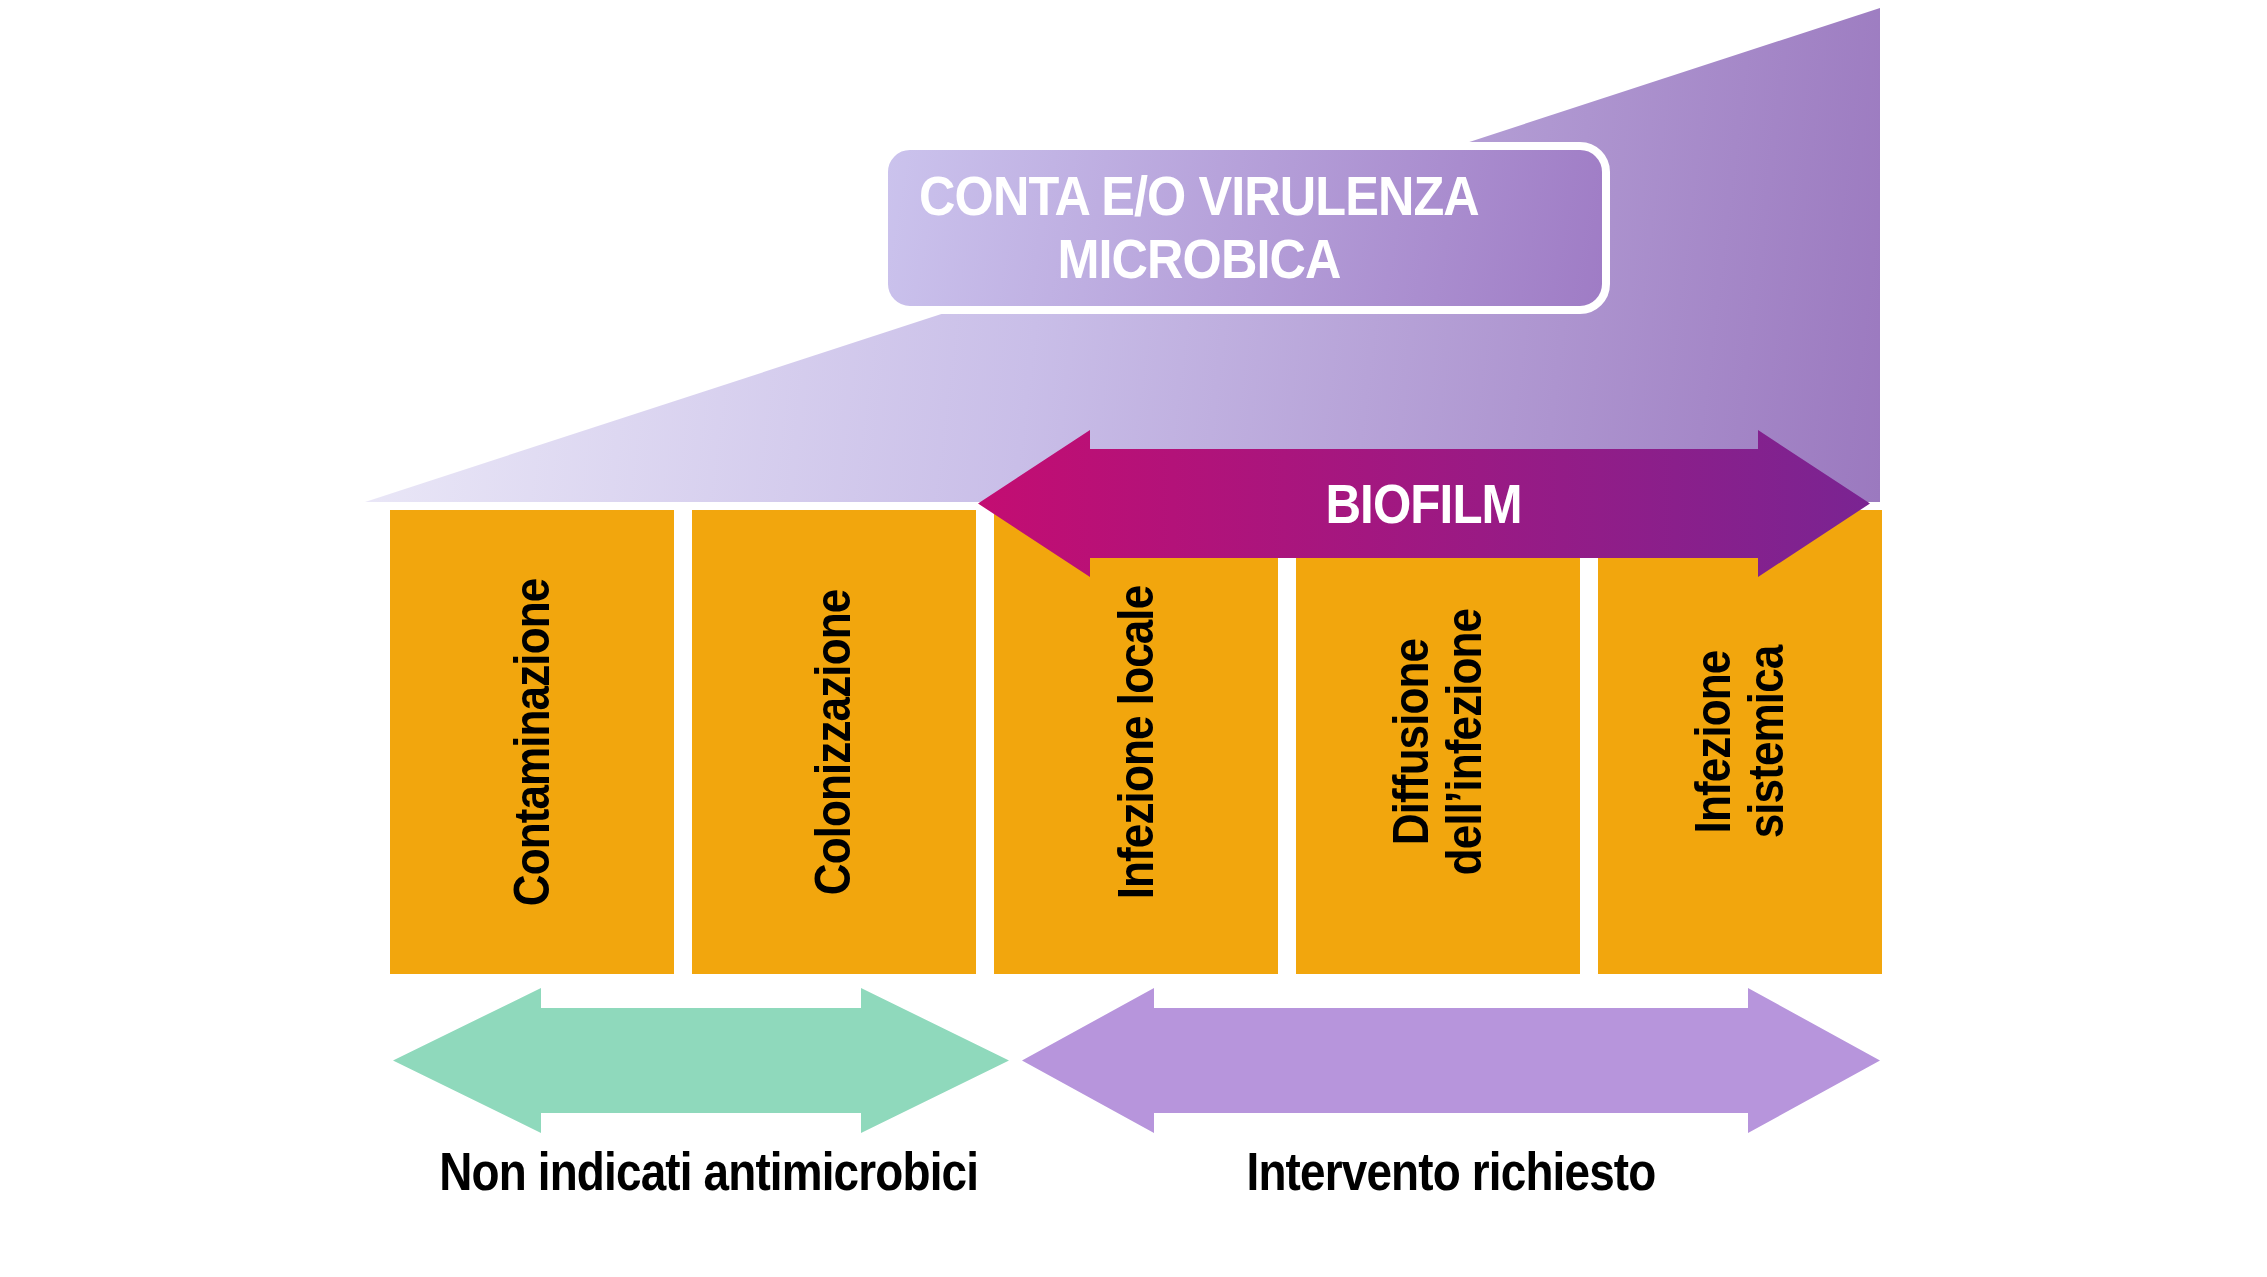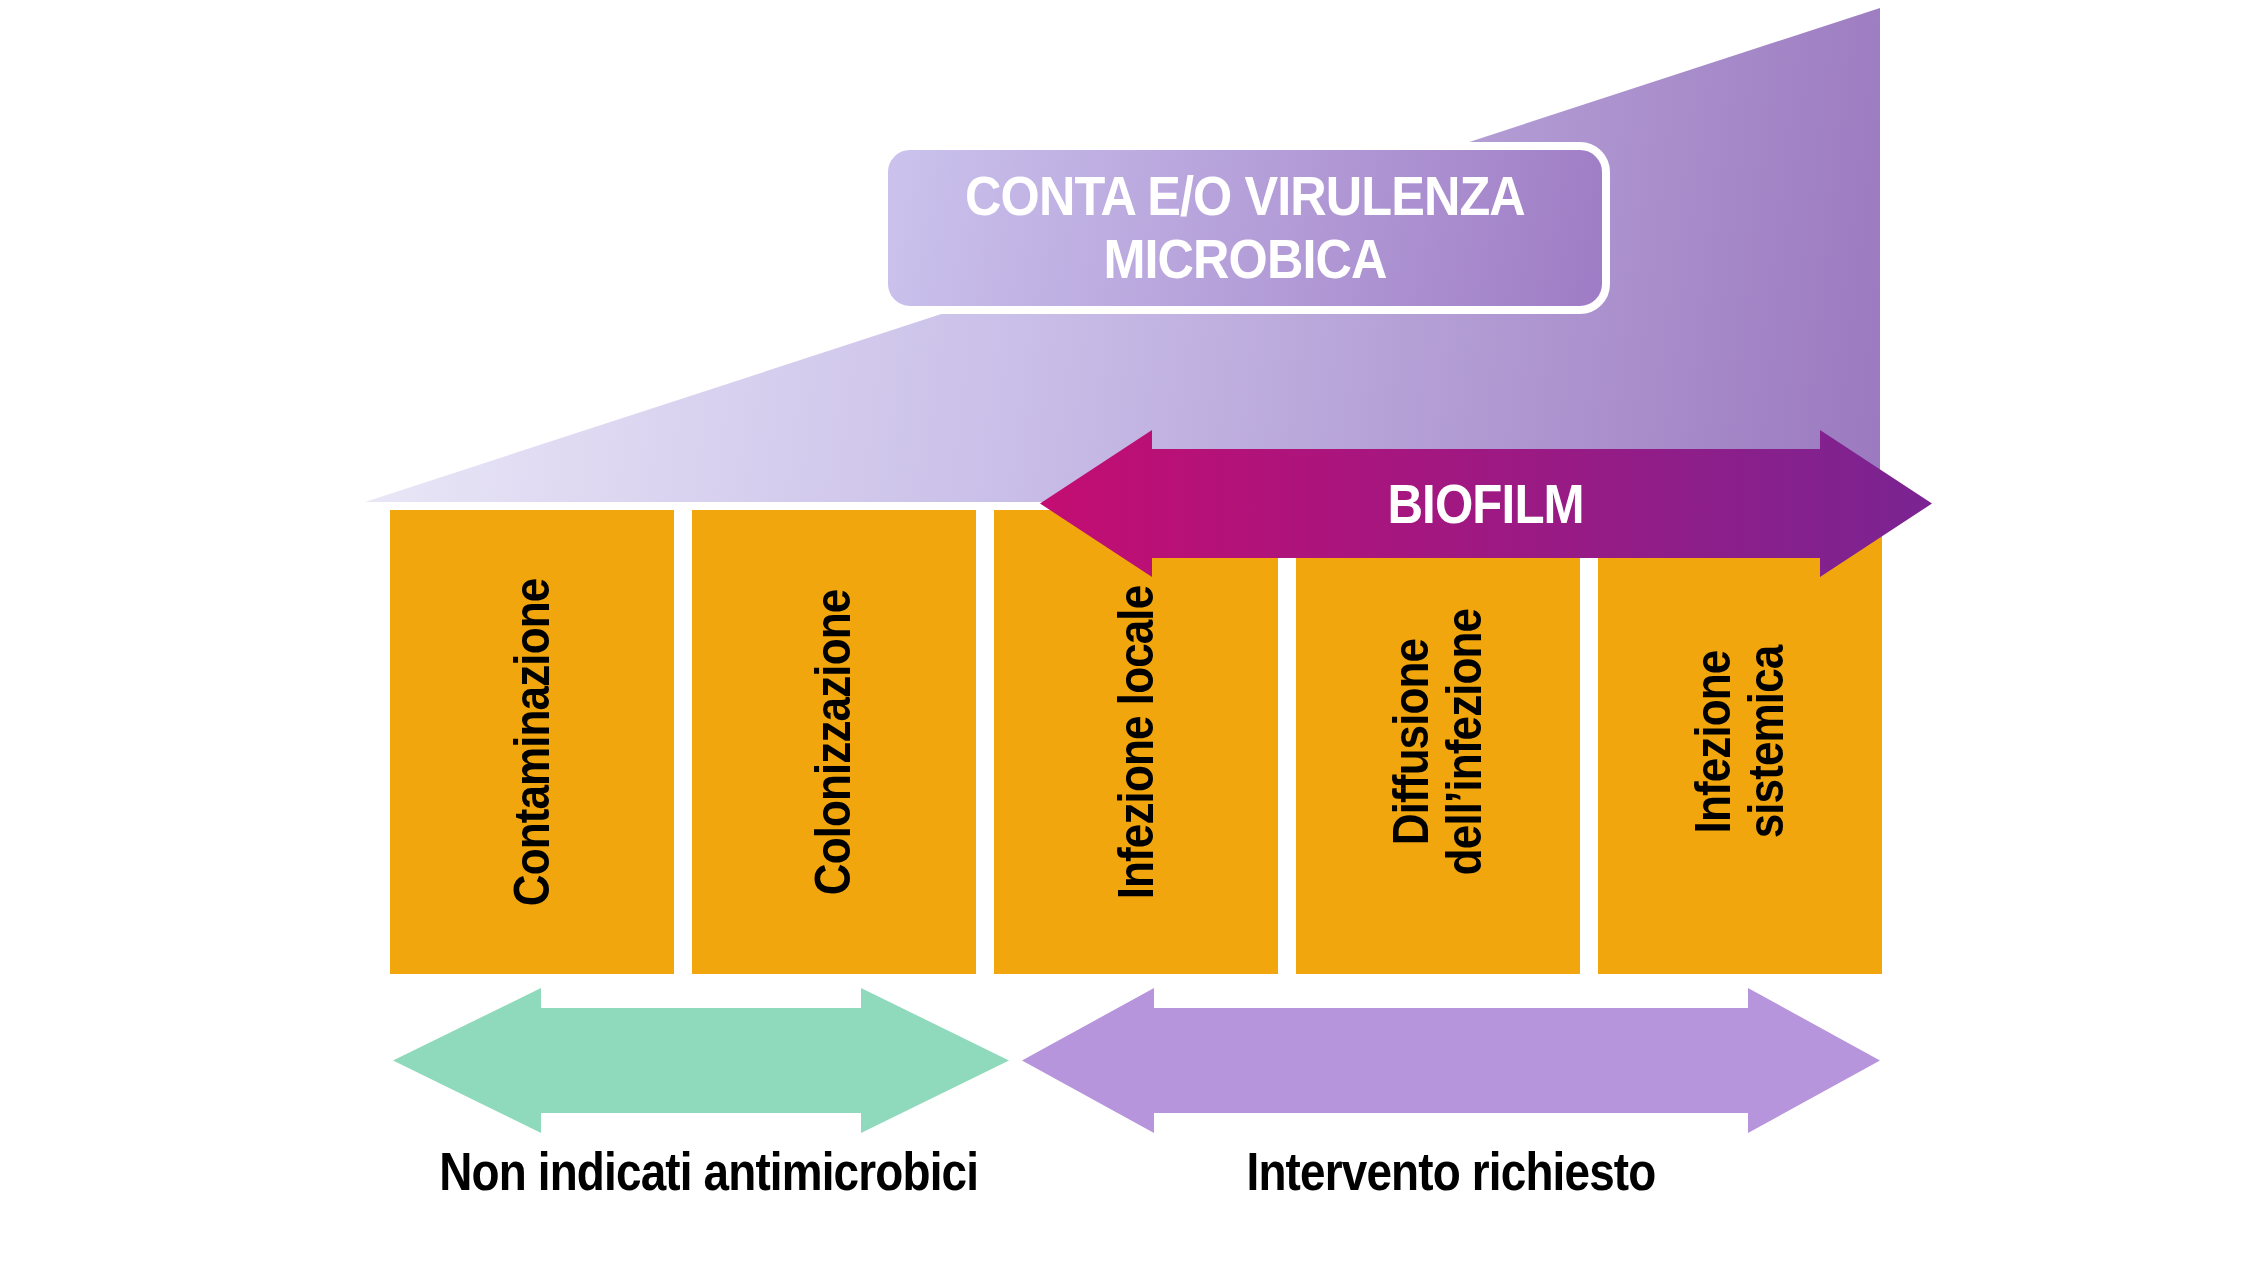--- a/index.html
+++ b/index.html
@@ -30,21 +30,20 @@
   .title-box {
     position: absolute;
     left: 880px; top: 142px;
     width: 730px; height: 172px;
     box-sizing: border-box;
     border: 8px solid var(--white);
     border-radius: 30px;
     background: linear-gradient(100deg, var(--title_light), var(--title_dark));
     display: flex;
     align-items: center;
-    justify-content: center;
     z-index: 3;
   }
   .title-text {
     color: var(--white);
     font-size: 56px;
     font-weight: 700;
     text-align: center;
     line-height: 1.12;
     letter-spacing: -1px;
     transform: scaleX(0.9);
@@ -72,21 +71,21 @@
     text-align: center;
     white-space: nowrap;
     transform: rotate(-90deg) scaleX(0.88);
   }
   .stage-label span { display: block; }
   .stage-label span:empty { display: none; }
 
   
   .biofilm-arrow {
     position: absolute;
-    left: 1040px; top: 430px;
+    left: 978px; top: 430px;
     width: 892px; height: 147px;
     background: linear-gradient(to right, var(--biofilm_left), var(--biofilm_right));
     clip-path: polygon(0 50%, 112px 0, 112px 19px, 780px 19px, 780px 0,
                        100% 50%, 780px 100%, 780px 128px, 112px 128px, 112px 100%);
     display: flex;
     align-items: center;
     justify-content: center;
     z-index: 4;
   }
   .biofilm-label {

